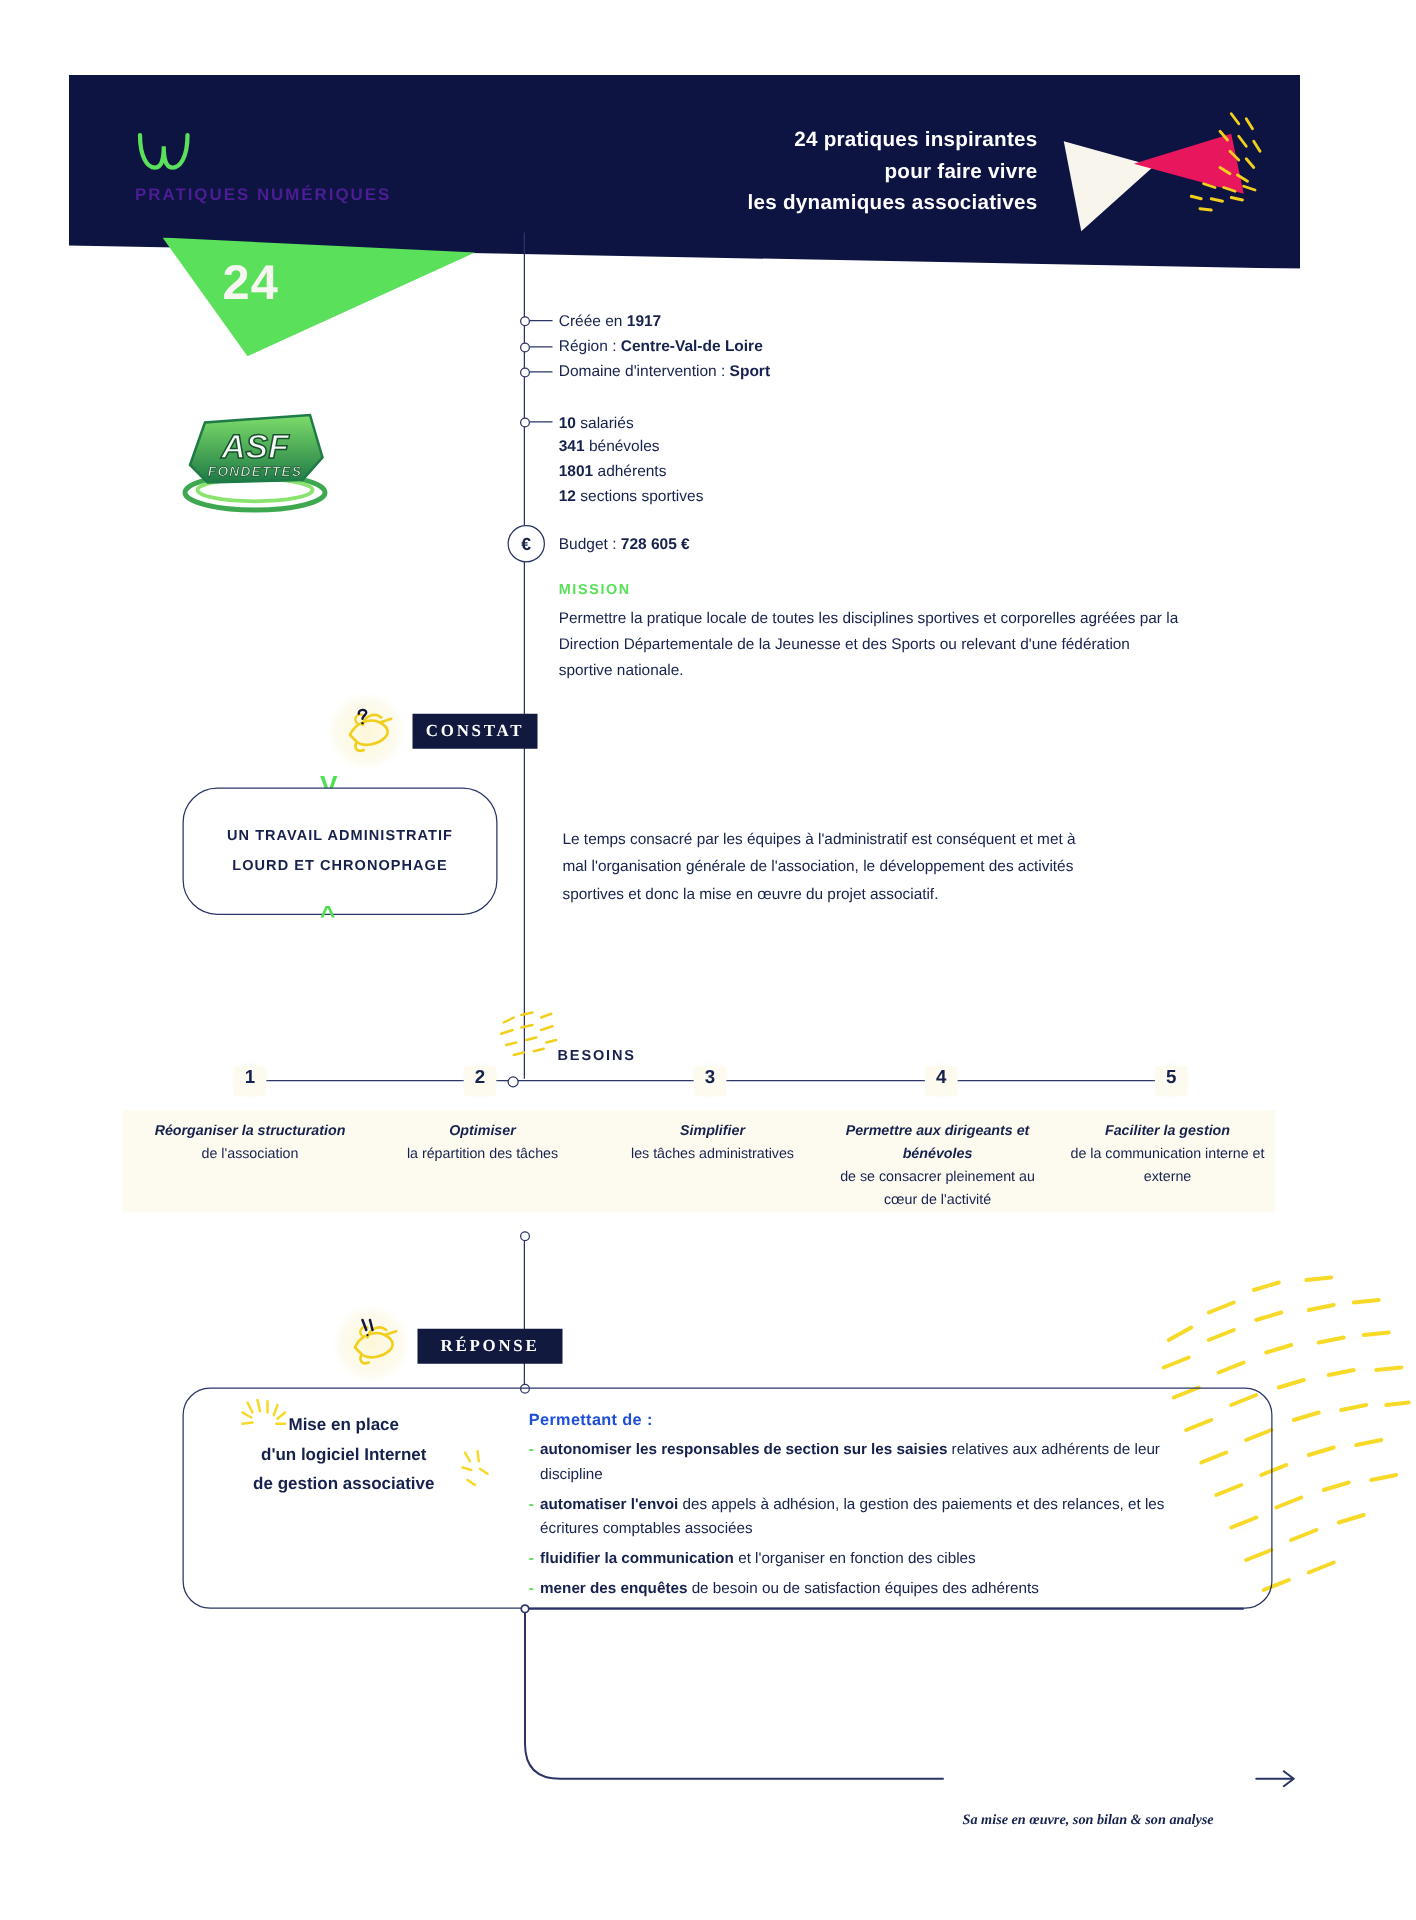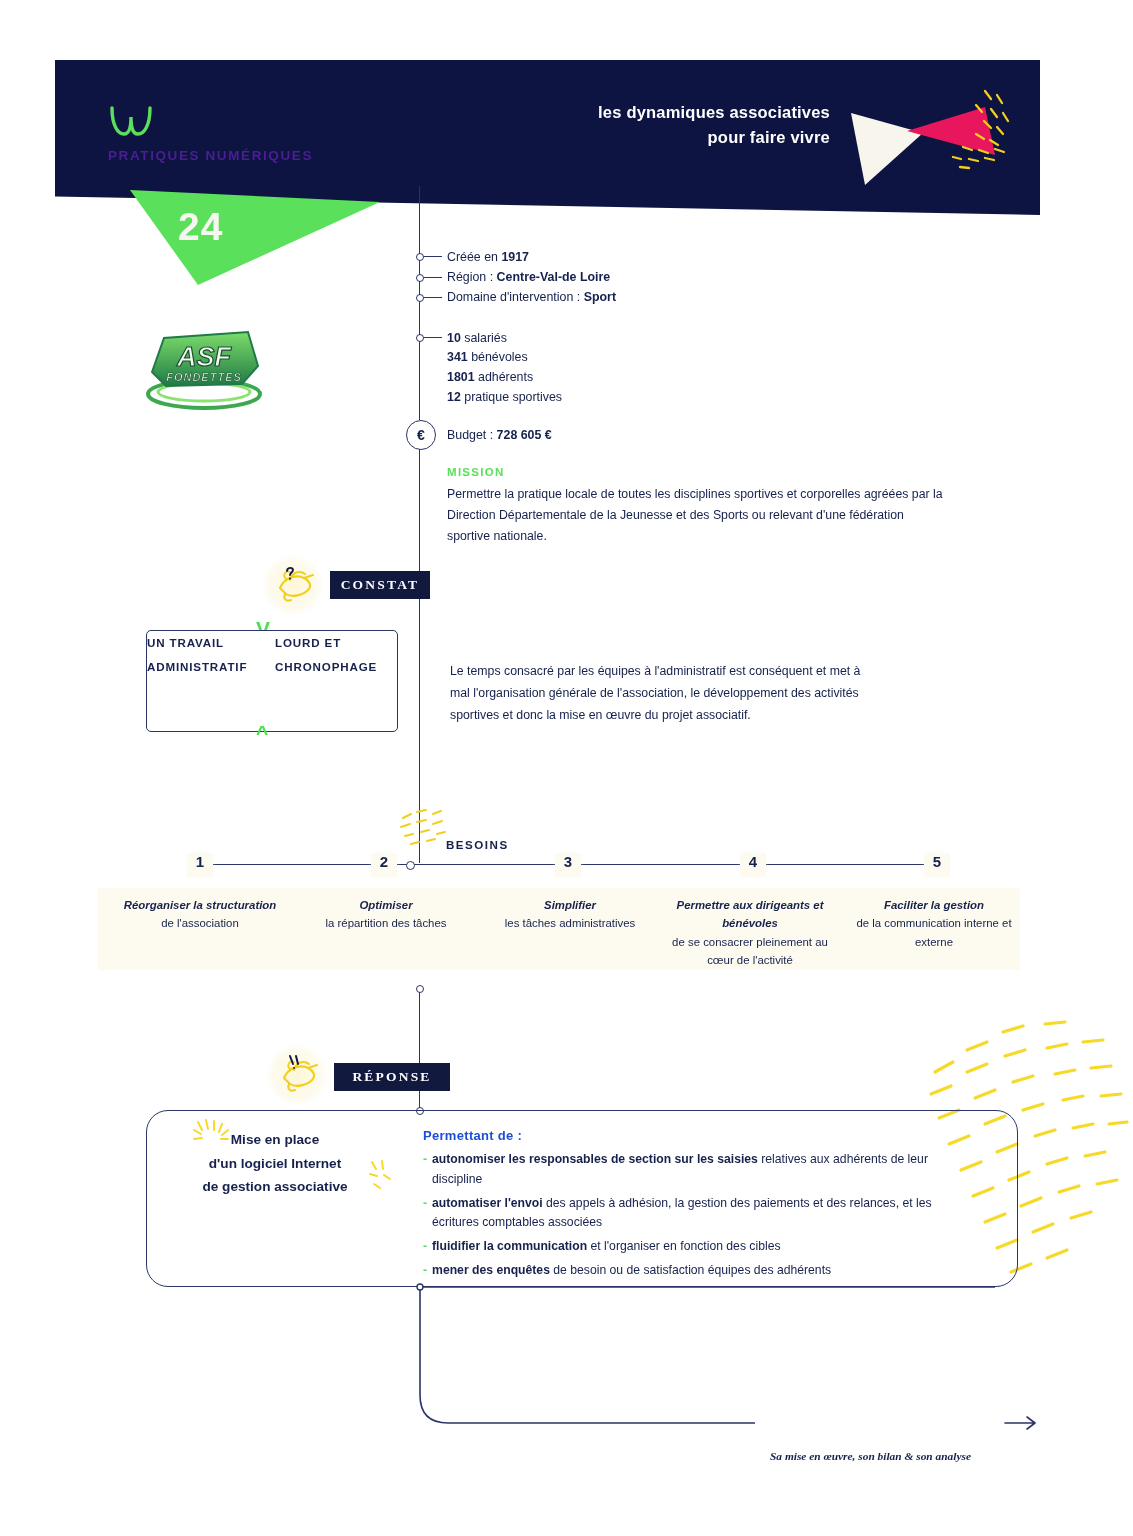--- a/index.html
+++ b/index.html
@@ -47,22 +47,22 @@
   .badge{position:absolute;height:28px;background:#12193f;color:#fff;
          display:flex;align-items:center;justify-content:center;
          font-size:13.5px;font-weight:700;letter-spacing:2.2px;
          font-family:"Liberation Serif","DejaVu Serif",serif;}
   .badge-glow{position:absolute;width:62px;height:62px;border-radius:50%;
               background:radial-gradient(circle,#fdf7d8 0%,#fdfbef 55%,rgba(255,255,255,0) 72%);}
   .bird{position:absolute;width:46px;height:46px;}
 
   
   #constat-box{left:146px;top:630px;width:250px;height:100px;
-               border:1.5px solid #2a3566;border-radius:5px;background:#fff;
-               display:flex;align-items:flex-start;justify-content:center;}
+               border:1.5px solid #2a3566;border-radius:28px;background:#fff;
+               display:flex;flex-direction:column;align-items:center;justify-content:center;}
   #constat-box div{font-size:11.6px;font-weight:700;letter-spacing:.85px;line-height:2.05;}
   .chev{position:absolute;font-size:21px;font-weight:800;color:#4ee04e;line-height:1;}
   #constat-text{left:450px;top:661px;width:420px;font-size:12.3px;line-height:1.78;}
 
   
   #besoins-band{left:98px;top:888px;width:922px;height:82px;background:#fdfbf0;}
   #besoins-label{left:446px;top:838px;font-size:11.6px;font-weight:700;letter-spacing:1.5px;}
   #besoins-axis{left:200px;top:864px;width:740px;height:1.4px;background:#2a3566;}
   .need-num{position:absolute;top:853px;width:26px;height:24px;text-align:center;
             font-size:15px;font-weight:800;background:#fdfbf0;}
@@ -92,22 +92,23 @@
 <body>
 
 <div class="abs" id="header"></div>
 
 <svg class="abs" id="logo-w" viewBox="0 0 46 34">
   <path d="M4 4 C4 22, 10 30, 16 30 C22 30, 23 22, 23 13 C23 22, 24 30, 30 30 C36 30, 42 22, 42 4" fill="none" stroke="#5ae05a" stroke-width="3.4" stroke-linecap="round"></path>
 </svg>
 <div class="abs" id="brand-label">PRATIQUES NUMÉRIQUES</div>
 
 <div class="abs" id="header-title">
+  <div>24 pratiques inspirantes</div>
+  <div>pour faire vivre</div>
   <div>les dynamiques associatives</div>
-  <div>pour faire vivre</div>
 </div>
 
 <svg class="abs" id="header-deco" viewBox="0 0 175 110">
   <polygon points="6,28 78,48 20,100" fill="#f7f5ec"></polygon>
   <polygon points="62,46 140,22 150,70" fill="#e8175d"></polygon>
   <g stroke="#f2cf1d" stroke-width="2.3" stroke-linecap="round">
     <line x1="140" y1="6" x2="146" y2="14"></line>
       <line x1="152" y1="10" x2="157" y2="18"></line>
     <line x1="131" y1="20" x2="137" y2="27"></line>
       <line x1="146" y1="24" x2="152" y2="32"></line>
@@ -173,21 +174,21 @@
 <div class="fact abs" style="left:447px;top:332px;">
   <b>10</b><span> salariés</span>
 </div>
 <div class="fact abs" style="left:447px;top:351px;">
   <b>341</b><span> bénévoles</span>
 </div>
 <div class="fact abs" style="left:447px;top:371px;">
   <b>1801</b><span> adhérents</span>
 </div>
 <div class="fact abs" style="left:447px;top:391px;">
-  <b>12</b><span> pratique sportives</span>
+  <b>12</b><span> sections sportives</span>
 </div>
 <div class="fact abs" style="left:447px;top:429px;">
   <span>Budget : </span><b>728 605 €</b>
 </div>
 
 <div class="abs" id="mission-label">MISSION</div>
 <div class="abs" id="mission-text">Permettre la pratique locale de toutes les disciplines sportives et corporelles agréées par la Direction Départementale de la Jeunesse et des Sports ou relevant d'une fédération sportive nationale.</div>
 
 <div class="badge-glow abs" style="left:262px;top:554px;"></div>
 <svg class="bird abs" style="left:272px;top:562px;" viewBox="0 0 46 46">

